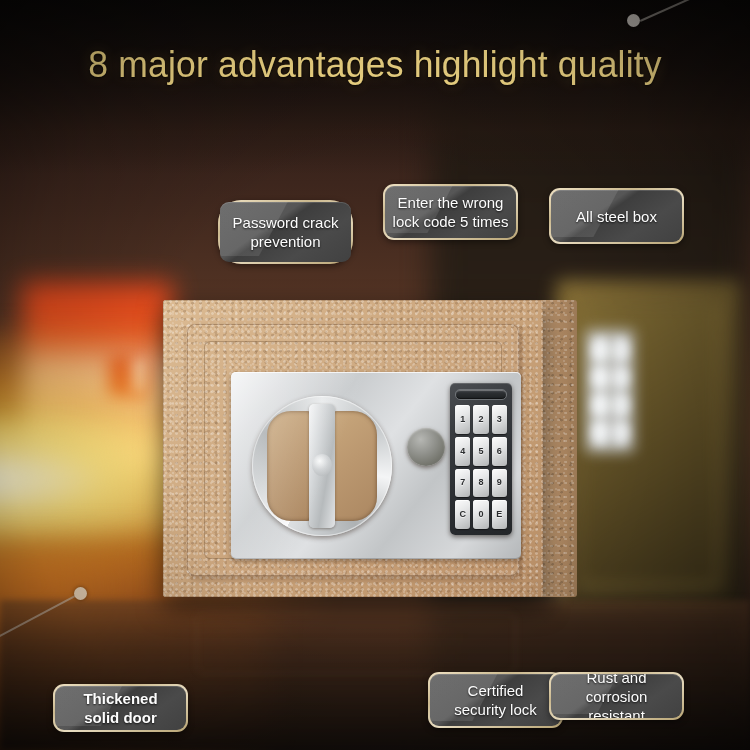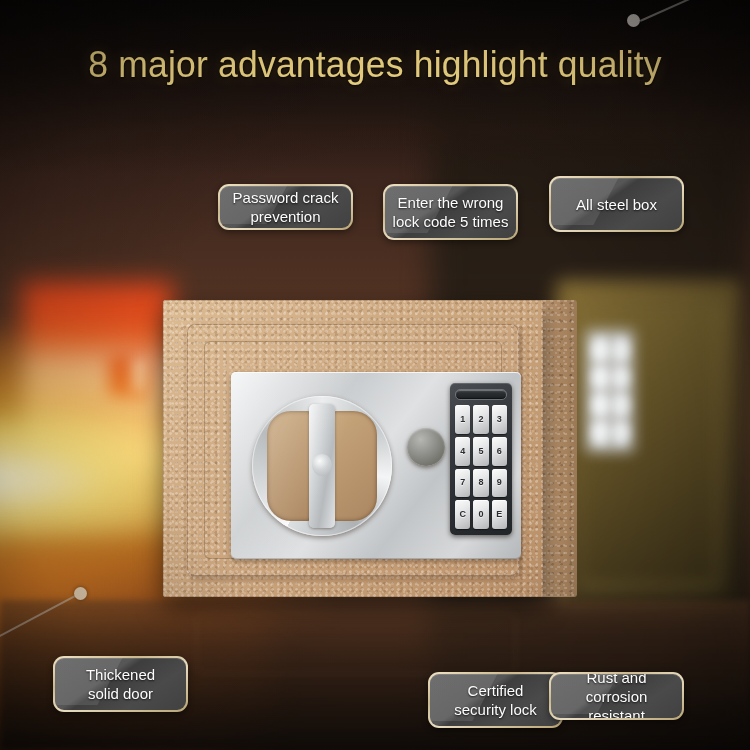--- a/index.html
+++ b/index.html
@@ -468,41 +468,41 @@
           </div>
 
         </div>
       </div>
     </div>
   </div>
 
   <div class="bg-vig"></div>
 
 
-  <div class="fbtn" style="left:218px; top:184px; width:135px; height:46px;">
+  <div class="fbtn" style="left:218px; top:200px; width:135px; height:64px;border-radius:23px;">
     <div class="fbtn-inner">
       <span class="fbtn-label">Password crack
 prevention</span>
     </div>
   </div>
 
   <div class="fbtn" style="left:383px; top:184px; width:135px; height:56px;">
     <div class="fbtn-inner">
       <span class="fbtn-label">Enter the wrong
 lock code 5 times</span>
     </div>
   </div>
 
-  <div class="fbtn" style="left:549px; top:176px; width:135px; height:56px;">
+  <div class="fbtn" style="left:549px; top:188px; width:135px; height:56px;">
     <div class="fbtn-inner">
       <span class="fbtn-label">All steel box</span>
     </div>
   </div>
 
-  <div class="fbtn" style="left:53px; top:656px; width:135px; height:56px;">
+  <div class="fbtn" style="left:53px; top:684px; width:135px; height:48px;font-weight:bold;">
     <div class="fbtn-inner">
       <span class="fbtn-label">Thickened
 solid door</span>
     </div>
   </div>
 
 
   <div class="fbtn" style="left:383px; top:672px; width:135px; height:56px;margin-left:45px;">
     <div class="fbtn-inner">
       <span class="fbtn-label">Certified

